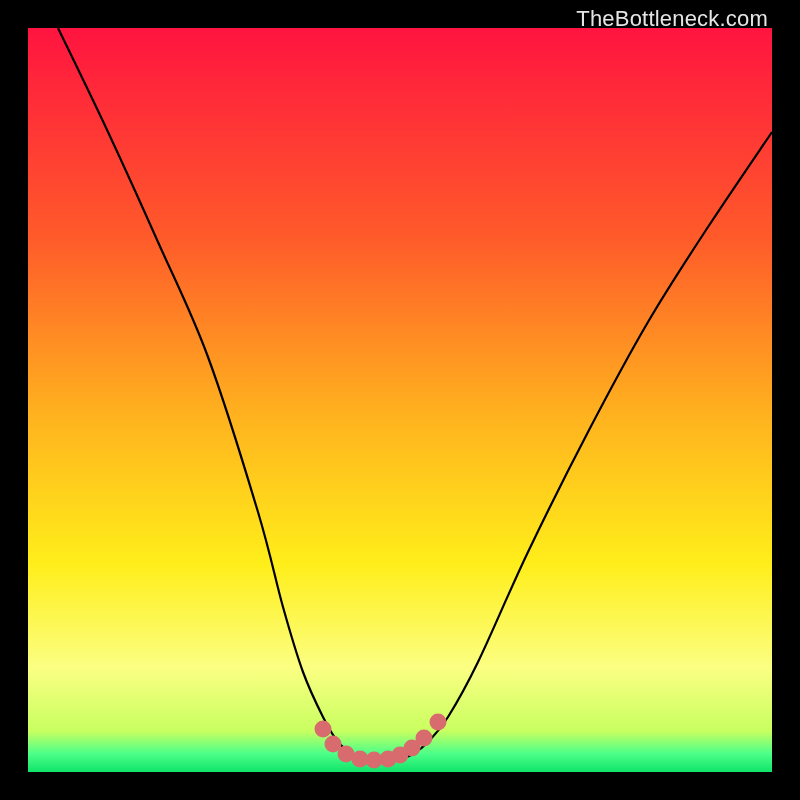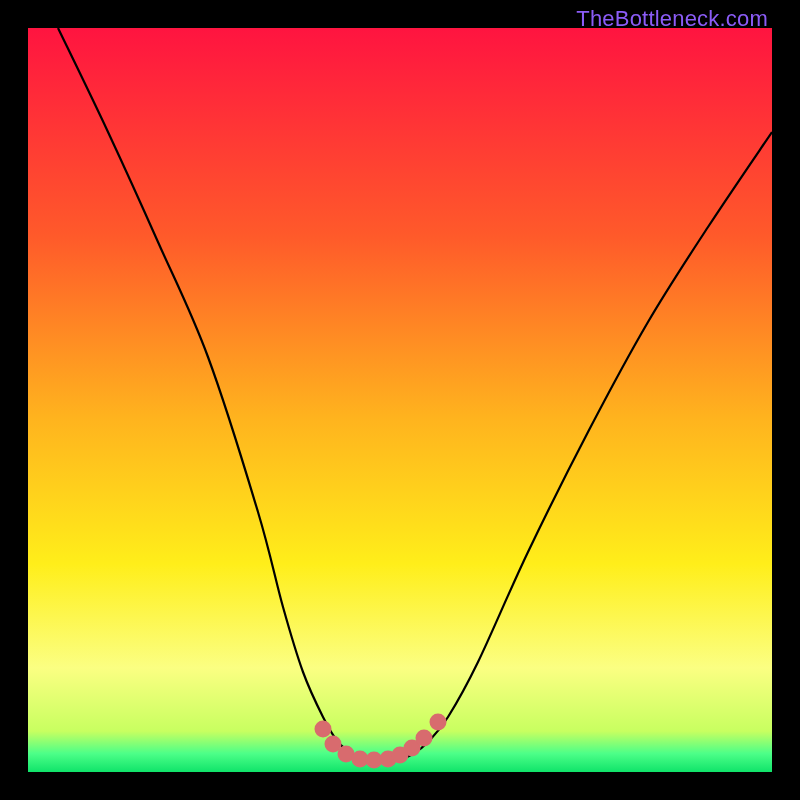--- a/index.html
+++ b/index.html
@@ -23,21 +23,21 @@
     position: absolute;
     left: 0;
     top: 0;
     width: 100%;
     height: 100%;
   }
   .watermark {
     position: absolute;
     top: 6px;
     right: 32px;
-    color: #8b5cf6;
+    color: #e5e5e5;
     font-size: 22px;
     letter-spacing: 0.2px;
     font-weight: 500;
     user-select: none;
   }
   svg.curve {
     position: absolute;
     left: 0;
     top: 0;
     width: 100%;

